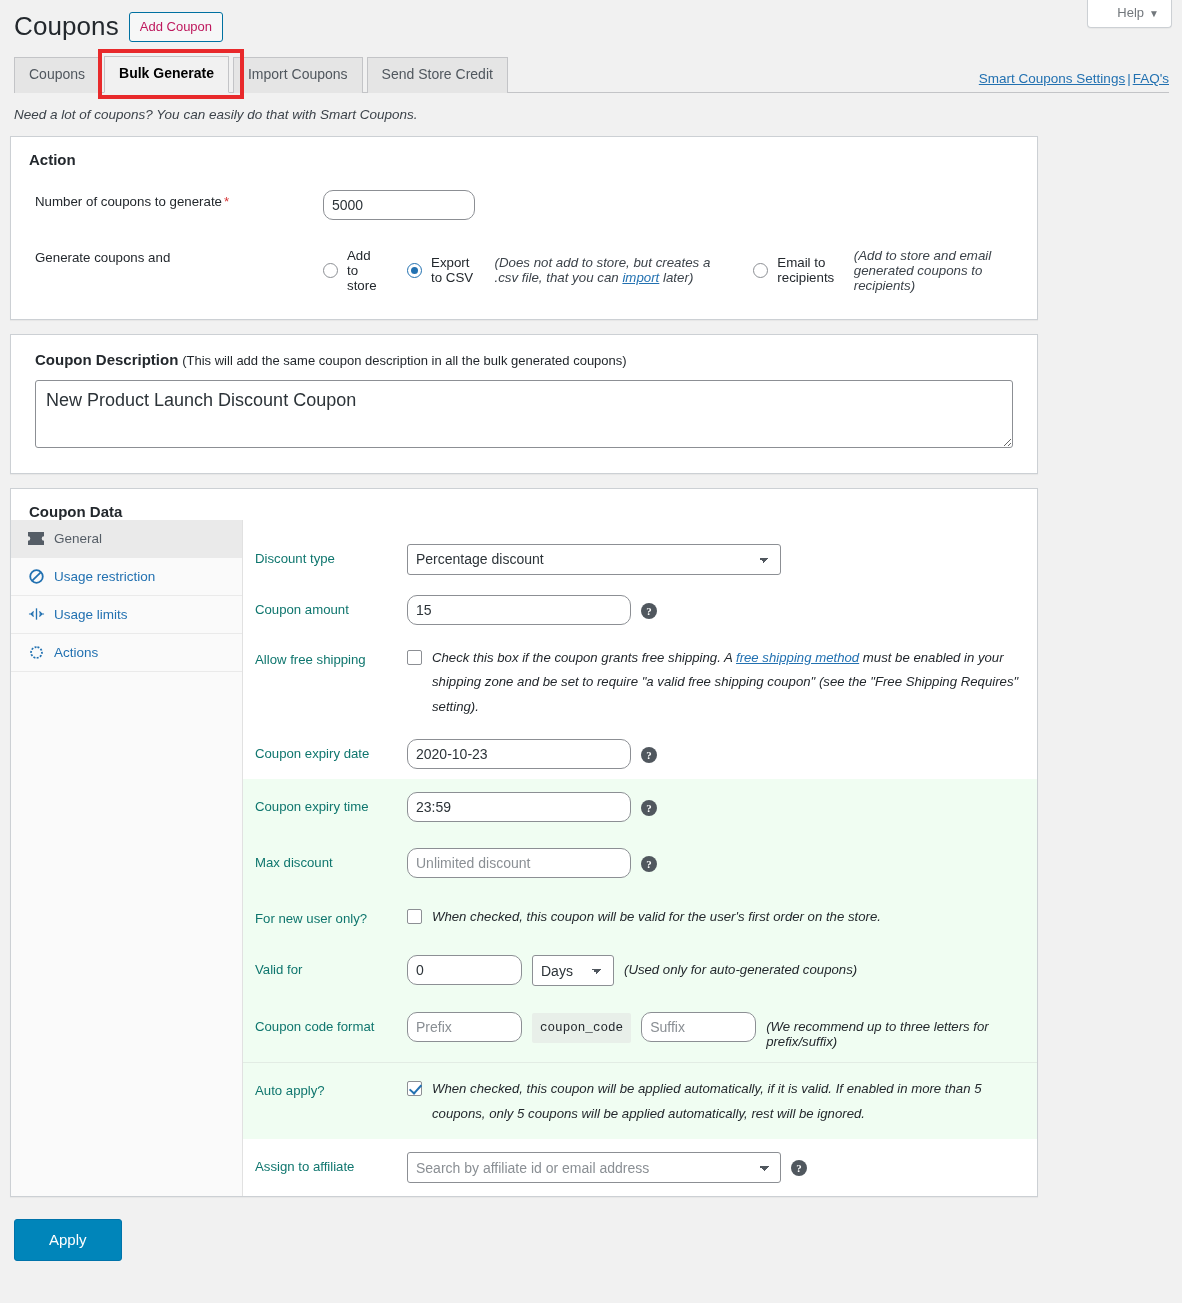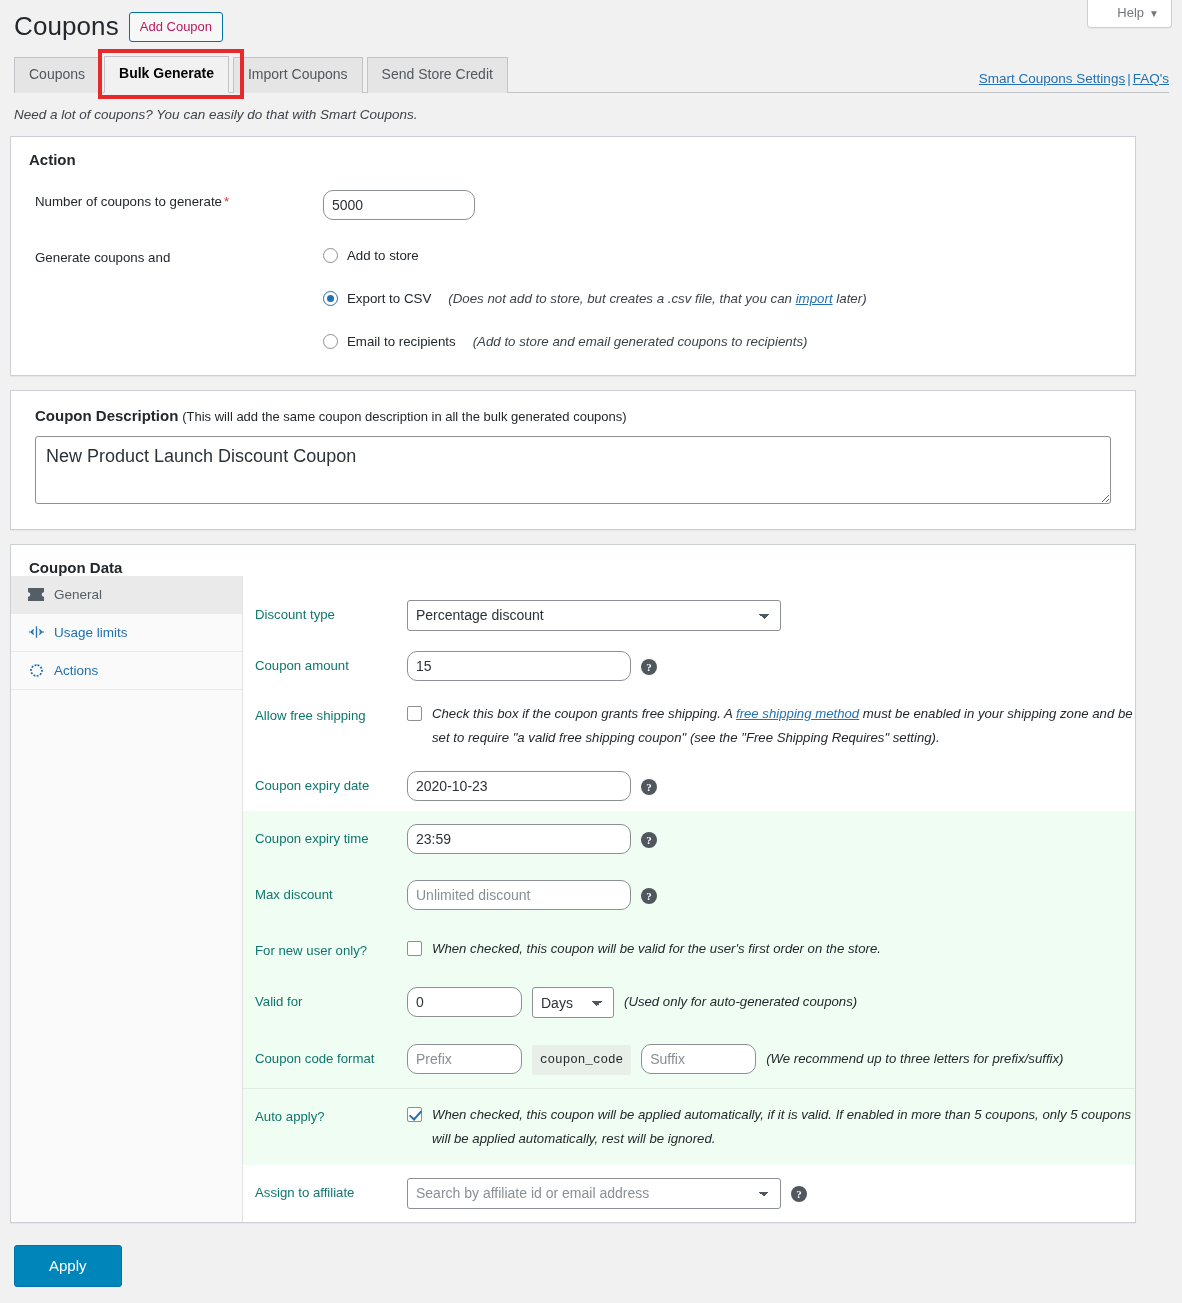--- a/index.html
+++ b/index.html
@@ -111,21 +111,21 @@
     font-style: italic;
     font-size: 13.5px;
     color: #3c434a;
   }
 
   
   .panel {
     background: #fff;
     border: 1px solid #ccd0d4;
     margin: 14px 10px 0 10px;
-    width: 1126px;
+    width: 1028px;
     box-shadow: 0 1px 1px rgba(0,0,0,.04);
   }
   .panel-title {
     font-size: 15px;
     font-weight: bold;
     padding: 14px 0 0 18px;
     color: #23282d;
   }
 
   
@@ -146,21 +146,21 @@
     padding: 6px 8px;
     font-size: 14px;
     font-family: inherit;
     color: #2c3338;
     background: #fff;
     height: 30px;
   }
   .text-input::placeholder { color: #8a8f94; }
   #num-coupons { width: 152px; }
 
-  .radio-group { display: flex; flex-direction: column; gap: 28px; padding-top: 2px; }
+  .radio-group { display: flex; flex-direction: row; gap: 28px; padding-top: 2px; }
   .radio-line { display: flex; align-items: center; gap: 9px; font-size: 13.3px; }
   .radio {
     width: 15px; height: 15px;
     border: 1px solid #8c8f94;
     border-radius: 50%;
     background: #fff;
     display: inline-block;
     position: relative;
     flex: 0 0 15px;
   }
@@ -404,20 +404,29 @@
 
       <div class="side-item active">
         <span class="ico">
           <svg width="16" height="13" viewBox="0 0 16 13">
               <path fill="#555d66" d="M0 0h16v4.2a2.3 2.3 0 000 4.6V13H0V8.8a2.3 2.3 0 000-4.6z"></path>
             </svg>
         </span>
         <span>General</span>
       </div>
 
+      <div class="side-item">
+        <span class="ico">
+          <svg width="15" height="15" viewBox="0 0 16 16">
+              <circle cx="8" cy="8" r="6.7" fill="none" stroke="#2271b1" stroke-width="1.9"></circle>
+              <line x1="3.5" y1="12.5" x2="12.5" y2="3.5" stroke="#2271b1" stroke-width="1.9"></line>
+            </svg>
+        </span>
+        <span>Usage restriction</span>
+      </div>
 
       <div class="side-item">
         <span class="ico">
           <svg width="17" height="14" viewBox="0 0 18 14">
               <line x1="9" y1="1" x2="9" y2="13" stroke="#2271b1" stroke-width="1.4"></line>
               <path d="M1 7h5M6 4.4L3.2 7 6 9.6" fill="none" stroke="#2271b1" stroke-width="1.3"></path>
               <path d="M17 7h-5M12 4.4L14.8 7 12 9.6" fill="none" stroke="#2271b1" stroke-width="1.3"></path>
             </svg>
         </span>
         <span>Usage limits</span>

